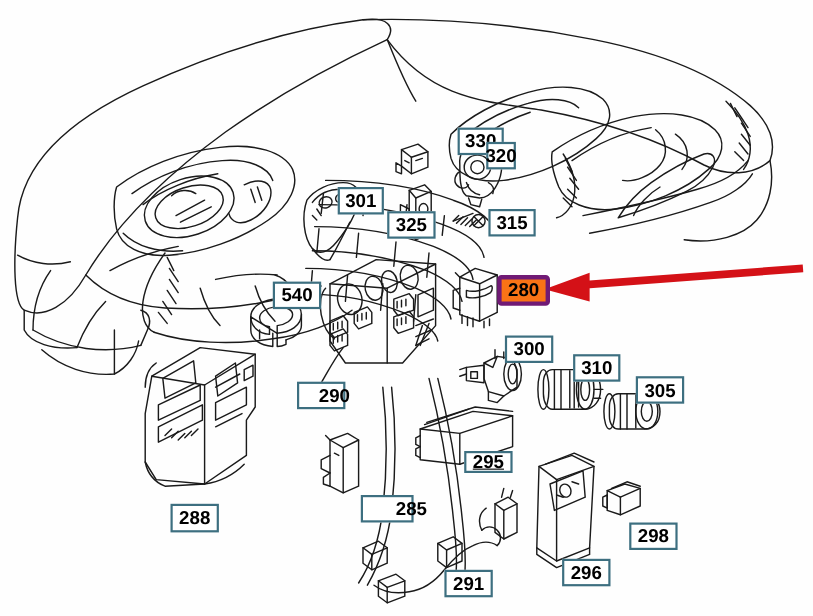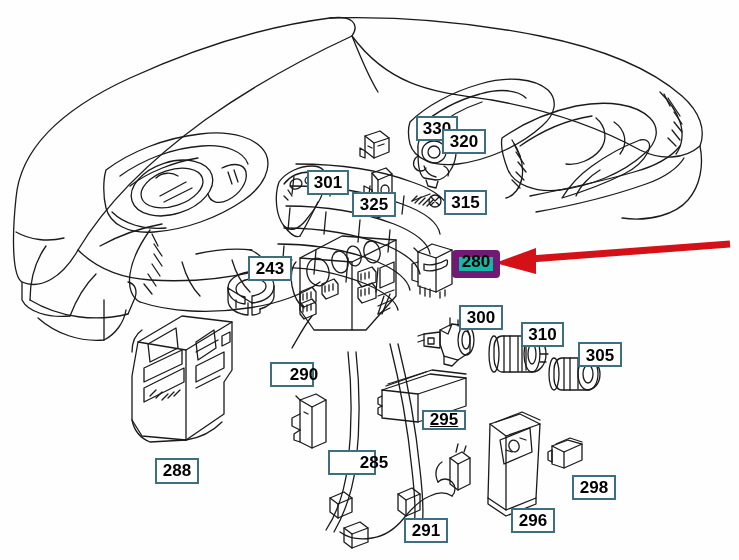--- a/index.html
+++ b/index.html
@@ -31,25 +31,24 @@
     font-size: 17px;
     font-weight: 700;
     line-height: 1;
     display: flex;
     align-items: center;
     justify-content: center;
     letter-spacing: 0px;
     padding-bottom: 1px;
   }
   .callout.highlight {
-    border: 7px solid #701a75;
+    border: 4px solid #701a75;
     border-radius: 4px;
-    background: #14b8a6;
+    background: #f97316;
     z-index: 40;
-    align-items: flex-end;
   }
   .callout-layer { position: absolute; left:0; top:0; width:739px; height:560px; }
   .arrow-layer { position: absolute; left:0; top:0; width:739px; height:560px; pointer-events:none; z-index:35;}
 </style>
 </head>
 <body>
 
 <div id="page">
 
   <svg id="diagram-svg" viewBox="0 0 739 560">
@@ -350,48 +349,48 @@
     <g>
       <line x1="730" y1="244" x2="530" y2="259" stroke="#d41117" stroke-width="7" stroke-linecap="butt"></line>
       <polygon points="495,263 536,248 536,274" fill="#d41117"></polygon>
     </g>
   </svg>
 
   <div class="callout-layer">
     <div class="callout" style="left:393px;top:116px;width:42px;height:25px;margin-left:23px;">
         <span>330</span>
       </div>
-    <div class="callout" style="left:442px;top:129px;width:44px;height:25px;">
+    <div class="callout" style="left:442px;top:129px;width:27px;height:25px;">
         <span>320</span>
       </div>
     <div class="callout" style="left:307px;top:170px;width:42px;height:25px;">
         <span>301</span>
       </div>
     <div class="callout" style="left:352px;top:192px;width:44px;height:25px;">
         <span>325</span>
       </div>
     <div class="callout" style="left:444px;top:190px;width:43px;height:25px;">
         <span>315</span>
       </div>
     <div class="callout highlight" style="left:452px;top:250px;width:48px;height:28px;">
         <span>280</span>
       </div>
     <div class="callout" style="left:248px;top:256px;width:44px;height:25px;">
-        <span>243</span>
+        <span>540</span>
       </div>
     <div class="callout" style="left:459px;top:305px;width:44px;height:25px;">
         <span>300</span>
       </div>
     <div class="callout" style="left:521px;top:322px;width:43px;height:25px;">
         <span>310</span>
       </div>
     <div class="callout" style="left:578px;top:342px;width:44px;height:25px;align-items:flex-end;">
         <span>305</span>
       </div>
-    <div class="callout" style="left:270px;top:362px;width:44px;height:25px;padding-left:24px;">
+    <div class="callout" style="left:270px;top:347px;width:44px;height:25px;padding-left:24px;">
         <span>290</span>
       </div>
     <div class="callout" style="left:422px;top:410px;width:44px;height:20px;text-decoration:underline;">
         <span>295</span>
       </div>
     <div class="callout" style="left:328px;top:450px;width:43px;height:25px;padding-left:44px;">
         <span>285</span>
       </div>
     <div class="callout" style="left:155px;top:458px;width:44px;height:26px;">
         <span>288</span>

